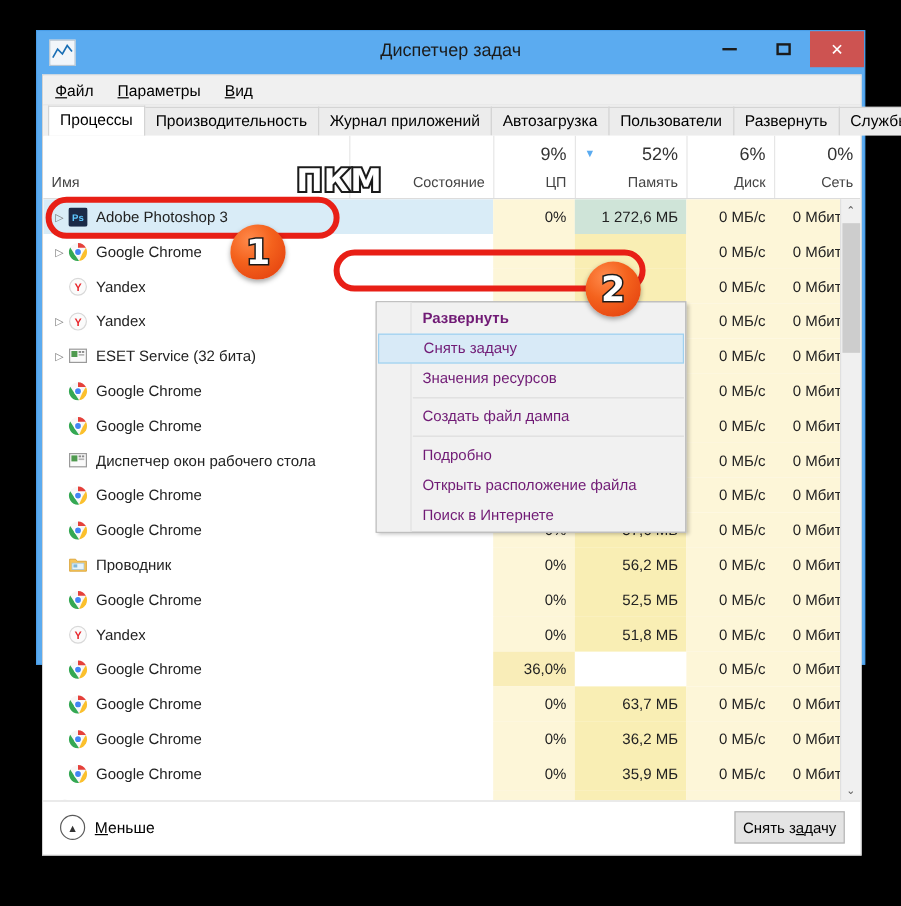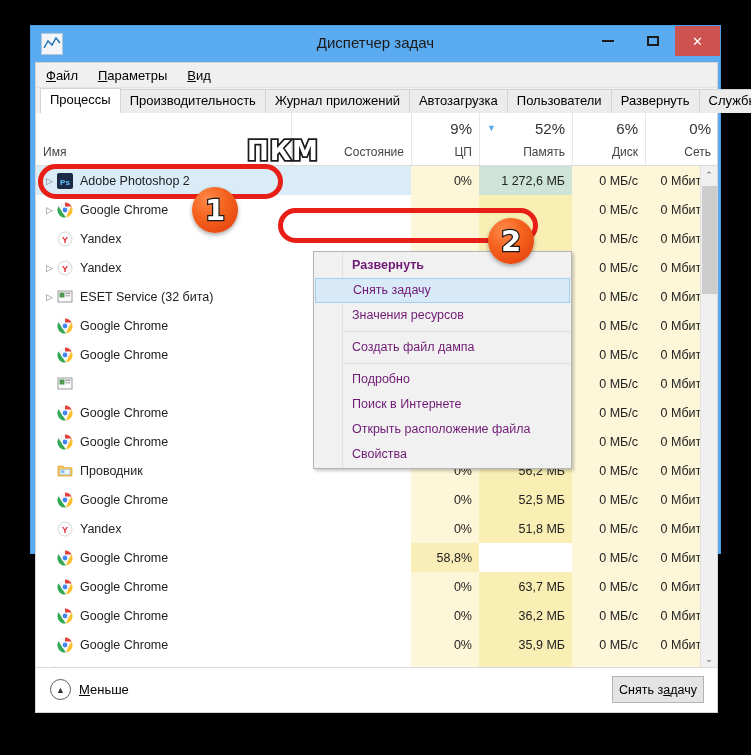--- a/index.html
+++ b/index.html
@@ -182,21 +182,21 @@
         </div>
 
         <div class="rows" id="rows">
             <div class="row heat0 sel">
               <div class="cell name" style="left: 0px; width: 375px;">
                 <span class="arrow">▷</span>
                 <span class="ico"><svg width="16" height="16" viewBox="0 0 16 16">
                     <rect x="0" y="0" width="16" height="16" rx="2" fill="#1b2a47"></rect>
                     <text x="8" y="11.5" font-size="8" font-weight="bold" fill="#5fc8ff" text-anchor="middle" font-family="Liberation Sans">Ps</text>
                   </svg></span>
-                <span class="pname">Adobe Photoshop 2</span>
+                <span class="pname">Adobe Photoshop 3</span>
               </div>
               <div class="cell num cpu" style="left: 375px; width: 68px;">0%</div>
               <div class="cell num mem" style="left: 443px; width: 93px;">1 272,6 МБ</div>
               <div class="cell num disk" style="left: 536px; width: 73px;">0 МБ/с</div>
               <div class="cell num net" style="left: 609px; width: 73px;">0 Мбит/с</div>
             </div>
             <div class="row heat0">
               <div class="cell name" style="left: 0px; width: 375px;">
                 <span class="arrow">▷</span>
                 <span class="ico"><svg width="16" height="16" viewBox="0 0 16 16">
@@ -298,20 +298,21 @@
             <div class="row heat0">
               <div class="cell name" style="left: 0px; width: 375px;">
                 <span class="arrow hidden">▷</span>
                 <span class="ico"><svg width="16" height="16" viewBox="0 0 16 16">
                     <rect x="1" y="2" width="14" height="11" fill="#fafafa" stroke="#9a9a9a"></rect>
                     <rect x="2.5" y="3.5" width="5" height="5" fill="#4f9a4f"></rect>
                     <rect x="8.5" y="3.5" width="2" height="1.6" fill="#8c8c8c"></rect>
                     <rect x="11.2" y="3.5" width="2" height="1.6" fill="#8c8c8c"></rect>
                     <rect x="8.5" y="6" width="4.7" height="1.4" fill="#b5b5b5"></rect>
                   </svg></span>
+                <span class="pname">Диспетчер окон рабочего стола</span>
               </div>
               <div class="cell num cpu" style="left: 375px; width: 68px;"></div>
               <div class="cell num mem" style="left: 443px; width: 93px;"></div>
               <div class="cell num disk" style="left: 536px; width: 73px;">0 МБ/с</div>
               <div class="cell num net" style="left: 609px; width: 73px;">0 Мбит/с</div>
             </div>
             <div class="row heat0">
               <div class="cell name" style="left: 0px; width: 375px;">
                 <span class="arrow hidden">▷</span>
                 <span class="ico"><svg width="16" height="16" viewBox="0 0 16 16">
@@ -400,21 +401,21 @@
                 <span class="ico"><svg width="16" height="16" viewBox="0 0 16 16">
                     <circle cx="8" cy="8" r="7.5" fill="#f7f7f7"></circle>
                     <path d="M8 .5A7.5 7.5 0 0 1 14.6 4.4L8 4.4z" fill="#e5403a"></path>
                     <path d="M14.6 4.4A7.5 7.5 0 0 1 8.9 15.5L11.8 9z" fill="#fbc02d"></path>
                     <path d="M8.9 15.5A7.5 7.5 0 0 1 1.5 4.3L5.2 10z" fill="#34a853"></path>
                     <circle cx="8" cy="8" r="3.3" fill="#fff"></circle>
                     <circle cx="8" cy="8" r="2.4" fill="#4285f4"></circle>
                   </svg></span>
                 <span class="pname">Google Chrome</span>
               </div>
-              <div class="cell num cpu" style="left: 375px; width: 68px;">58,8%</div>
+              <div class="cell num cpu" style="left: 375px; width: 68px;">36,0%</div>
               <div class="cell num disk" style="left: 536px; width: 73px;">0 МБ/с</div>
               <div class="cell num net" style="left: 609px; width: 73px;">0 Мбит/с</div>
             </div>
             <div class="row heat0">
               <div class="cell name" style="left: 0px; width: 375px;">
                 <span class="arrow hidden">▷</span>
                 <span class="ico"><svg width="16" height="16" viewBox="0 0 16 16">
                     <circle cx="8" cy="8" r="7.5" fill="#f7f7f7"></circle>
                     <path d="M8 .5A7.5 7.5 0 0 1 14.6 4.4L8 4.4z" fill="#e5403a"></path>
                     <path d="M14.6 4.4A7.5 7.5 0 0 1 8.9 15.5L11.8 9z" fill="#fbc02d"></path>
@@ -499,23 +500,22 @@
 
       <div class="ctx">
         <div class="gut"></div>
         <div class="ci bold">Развернуть</div>
         <div class="ci hl">Снять задачу</div>
         <div class="ci">Значения ресурсов</div>
         <div class="sep"></div>
         <div class="ci">Создать файл дампа</div>
         <div class="sep"></div>
         <div class="ci">Подробно</div>
+        <div class="ci">Открыть расположение файла</div>
         <div class="ci">Поиск в Интернете</div>
-        <div class="ci">Открыть расположение файла</div>
-        <div class="ci">Свойства</div>
       </div>
 
     </div>
   </div>
 
   <div class="ann" style="left:38px;top:164px;width:245px;height:35px;"></div>
   <div class="ann" style="left:278px;top:208px;width:260px;height:35px;"></div>
 
   <div class="pkm">ПКМ</div>
 

